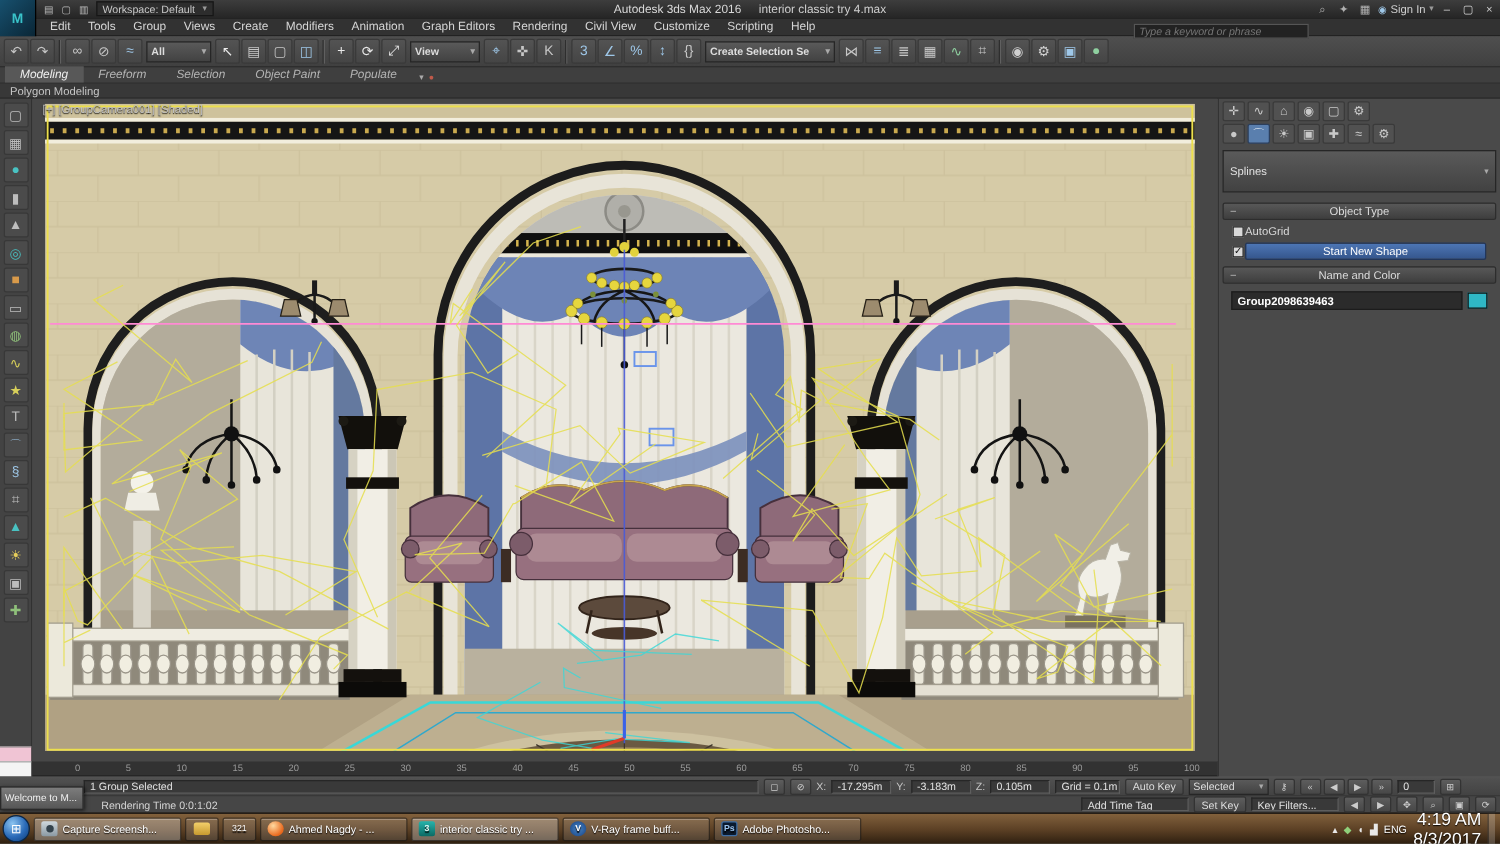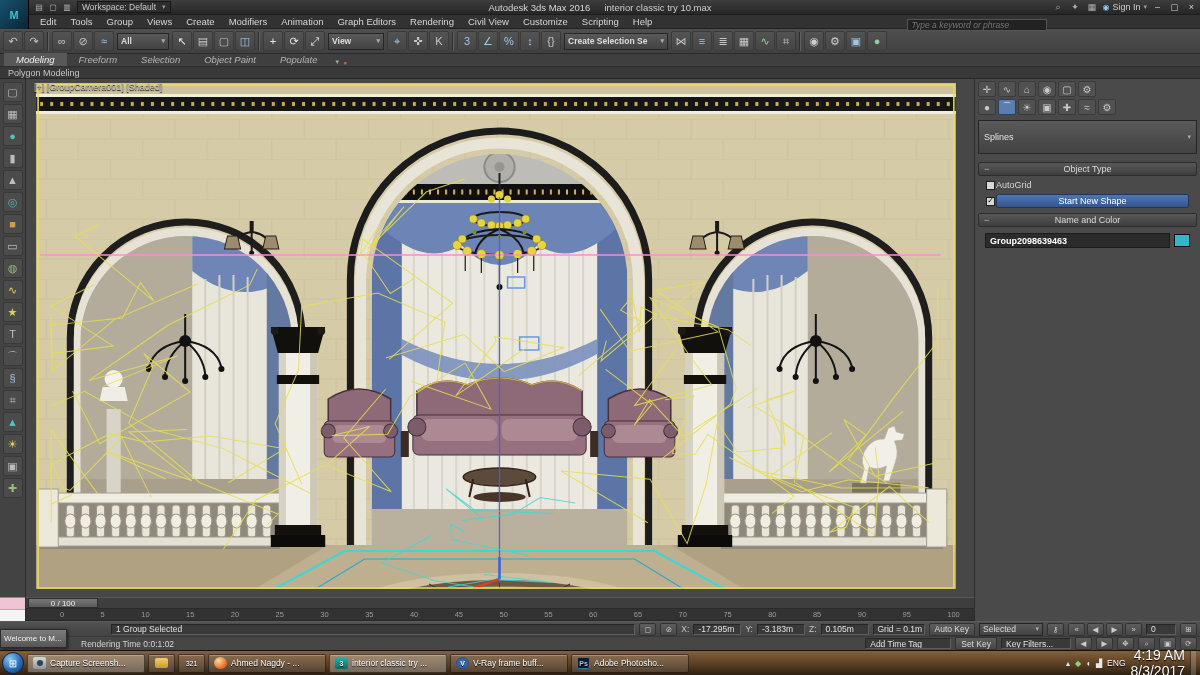--- a/index.html
+++ b/index.html
@@ -62,21 +62,21 @@
 .shapegrid{display:grid;grid-template-columns:1fr 1fr;gap:3px;padding:3px 7px 5px;}
 .shape-btn{height:14px;background:linear-gradient(#5d5d5d,#474747);border:1px solid #383838;border-radius:2px;color:#dcdcdc;font-size:9px;display:flex;align-items:center;justify-content:center;}
 .namerow{display:flex;gap:4px;padding:4px 7px;align-items:center;}
 .namefield{flex:1;height:15px;background:#2b2b2b;border:1px solid #1c1c1c;color:#fff;font-weight:bold;font-size:9px;display:flex;align-items:center;padding-left:4px;}
 .swatch{width:16px;height:13px;background:#2fb8c6;border:1px solid #111;}
 
 .status1{height:15px;background:linear-gradient(#515151,#434343);border-top:1px solid #5e5e5e;display:flex;align-items:center;gap:4px;padding:0 3px;}
 .status2{height:14px;background:#464646;border-top:1px solid #383838;display:flex;align-items:center;gap:4px;padding:0 3px;}
 .spacer60{width:60px;flex:none;}
 .sunk{background:#393939;border-top:1px solid #262626;border-left:1px solid #262626;border-bottom:1px solid #5e5e5e;border-right:1px solid #5e5e5e;height:11px;display:flex;align-items:center;padding:0 4px;font-size:8.5px;color:#e2e2e2;white-space:nowrap;overflow:hidden;}
-.selinfo{flex:1;max-width:540px;margin-left:44px;}
+.selinfo{flex:1;max-width:540px;}
 .coordlbl{font-size:8.5px;color:#c6c6c6;}
 .coordfld{width:48px;}
 .stbtn{height:13px;background:linear-gradient(#5d5d5d,#474747);border:1px solid #333;border-radius:2px;color:#ddd;font-size:8.5px;display:flex;align-items:center;justify-content:center;padding:0 5px;white-space:nowrap;}
 .stsel{height:13px;width:64px;background:linear-gradient(#5a5a5a,#424242);border:1px solid #262626;display:flex;align-items:center;justify-content:space-between;padding:0 3px;font-size:8.5px;color:#ddd;}
 .sticon{width:17px;height:13px;background:linear-gradient(#5d5d5d,#474747);border:1px solid #333;border-radius:2px;color:#ccc;font-size:7.5px;display:flex;align-items:center;justify-content:center;}
 .rtime{font-size:8.5px;color:#d4d4d4;margin-left:8px;white-space:nowrap;}
 .flexsp{flex:1;}
 .welcomewin{position:absolute;left:0;top:629px;width:67px;height:19px;background:linear-gradient(#7d7d7d,#565656);border:1px solid #2a2a2a;color:#f2f2f2;font-size:8px;display:flex;align-items:center;padding:0 3px;z-index:50;box-shadow:1px 1px 3px rgba(0,0,0,.6);white-space:nowrap;overflow:hidden;}
 
 .taskbar{height:25px;background:linear-gradient(#82613c,#5a3f24 55%,#2e1f10);display:flex;align-items:center;gap:3px;padding:0 2px;border-top:1px solid #1a120a;}
@@ -106,21 +106,21 @@
   <div class="qicons" id="quick-icons">
       <div class="qicon">▤</div>
       <div class="qicon">▢</div>
       <div class="qicon">▥</div>
     </div>
   <div class="wsdrop">
     <span>Workspace: Default</span>
       <span style="font-size:7px;color:#999">▾</span>
   </div>
   <div class="titletext">
-    <span>Autodesk 3ds Max 2016</span><b>interior classic try 10.max</b>
+    <span>Autodesk 3ds Max 2016</span><b>interior classic try 4.max</b>
   </div>
   <div class="right">
     <input class="searchbox" placeholder="Type a keyword or phrase" style="">
     <span class="titleicon">⌕</span>
     <span class="titleicon">✦</span>
     <span class="titleicon">▦</span>
     <div class="signin">
       <span style="font-size:8px;color:#9ec7e8">◉</span>
       <span>Sign In</span>
       <span style="font-size:7px;color:#999">▾</span>
@@ -572,23 +572,20 @@
               <polyline points="523.5,434.5 445.9,431.3 417.2,410.0 453.2,439.8"></polyline>
               <polyline points="403.3,456.2 353.4,483.9 404.9,501.4 445.0,508.0"></polyline>
               <polyline points="432.4,441.4 483.5,435.0 510.6,418.5 545.1,423.9"></polyline>
             </g>
           <line x1="470" y1="500" x2="444" y2="509" stroke="#e03a28" stroke-width="2.5"></line>
           <line x1="470" y1="500" x2="470" y2="478" stroke="#3a62e8" stroke-width="2.5"></line>
         </g>
         <rect x="12" y="6" width="909" height="503" fill="none" stroke="#ecdf4c" stroke-width="1.5"></rect>
       </svg>
     </div>
-    <div class="sliderrow">
-      <div class="sliderhandle">0 / 100</div>
-    </div>
     <div class="ruler" id="ticks">
         <span class="tick">0</span>
         <span class="tick">5</span>
         <span class="tick">10</span>
         <span class="tick">15</span>
         <span class="tick">20</span>
         <span class="tick">25</span>
         <span class="tick">30</span>
         <span class="tick">35</span>
         <span class="tick">40</span>

